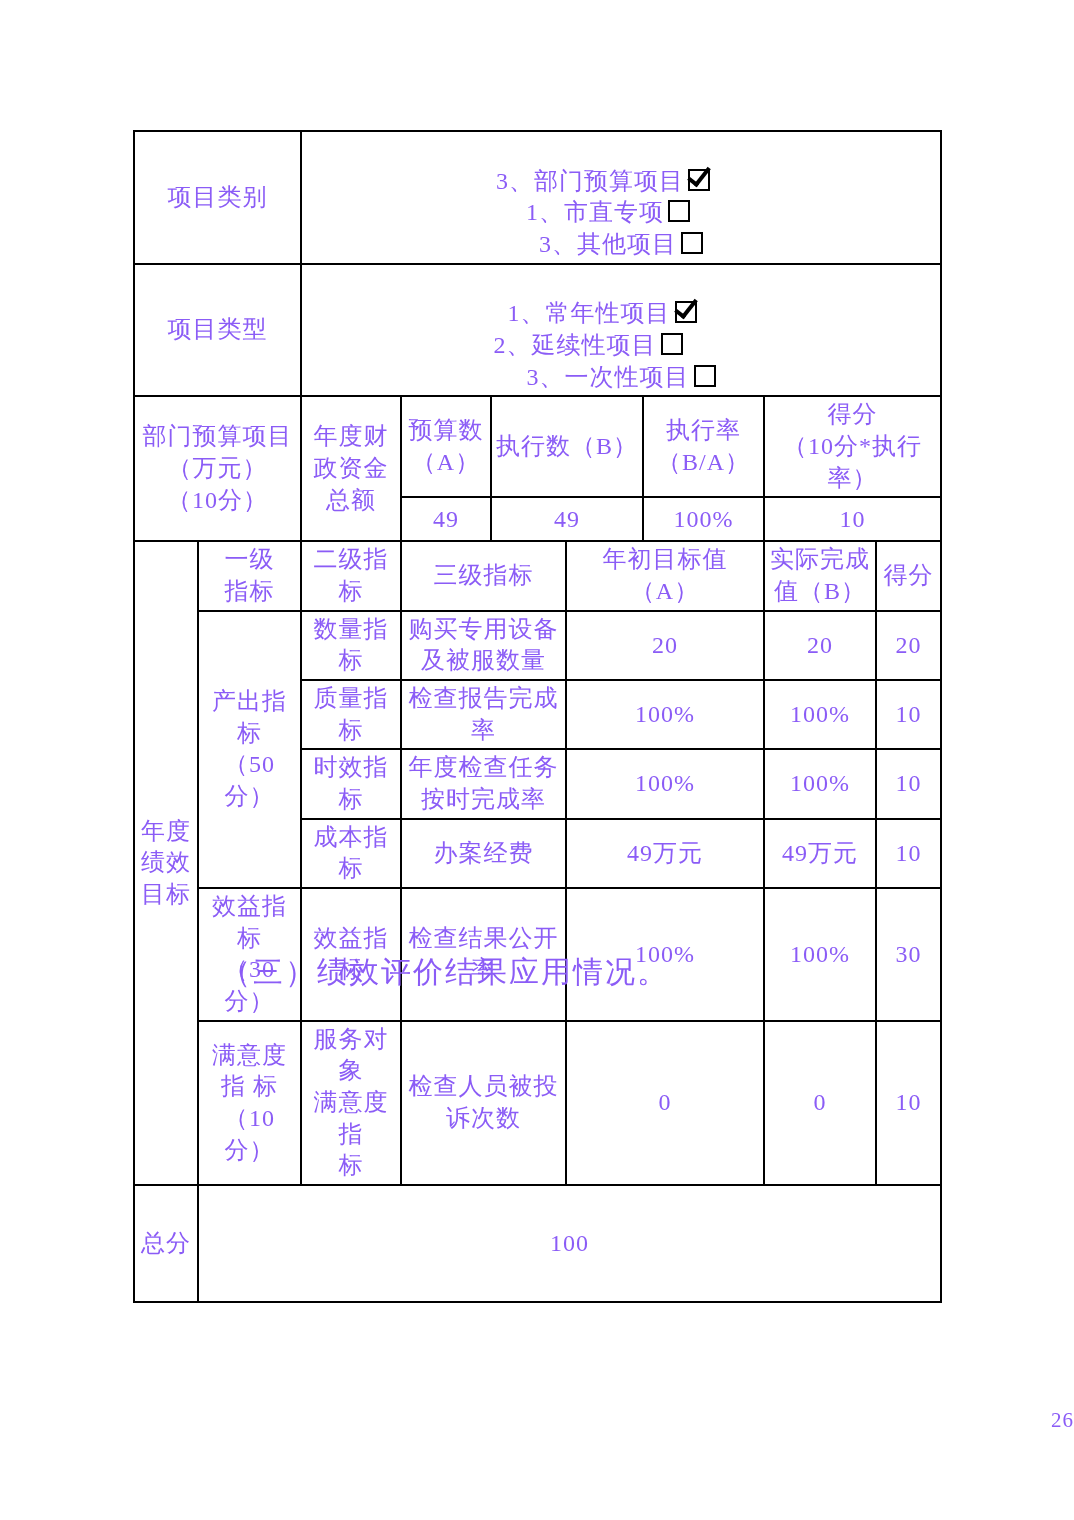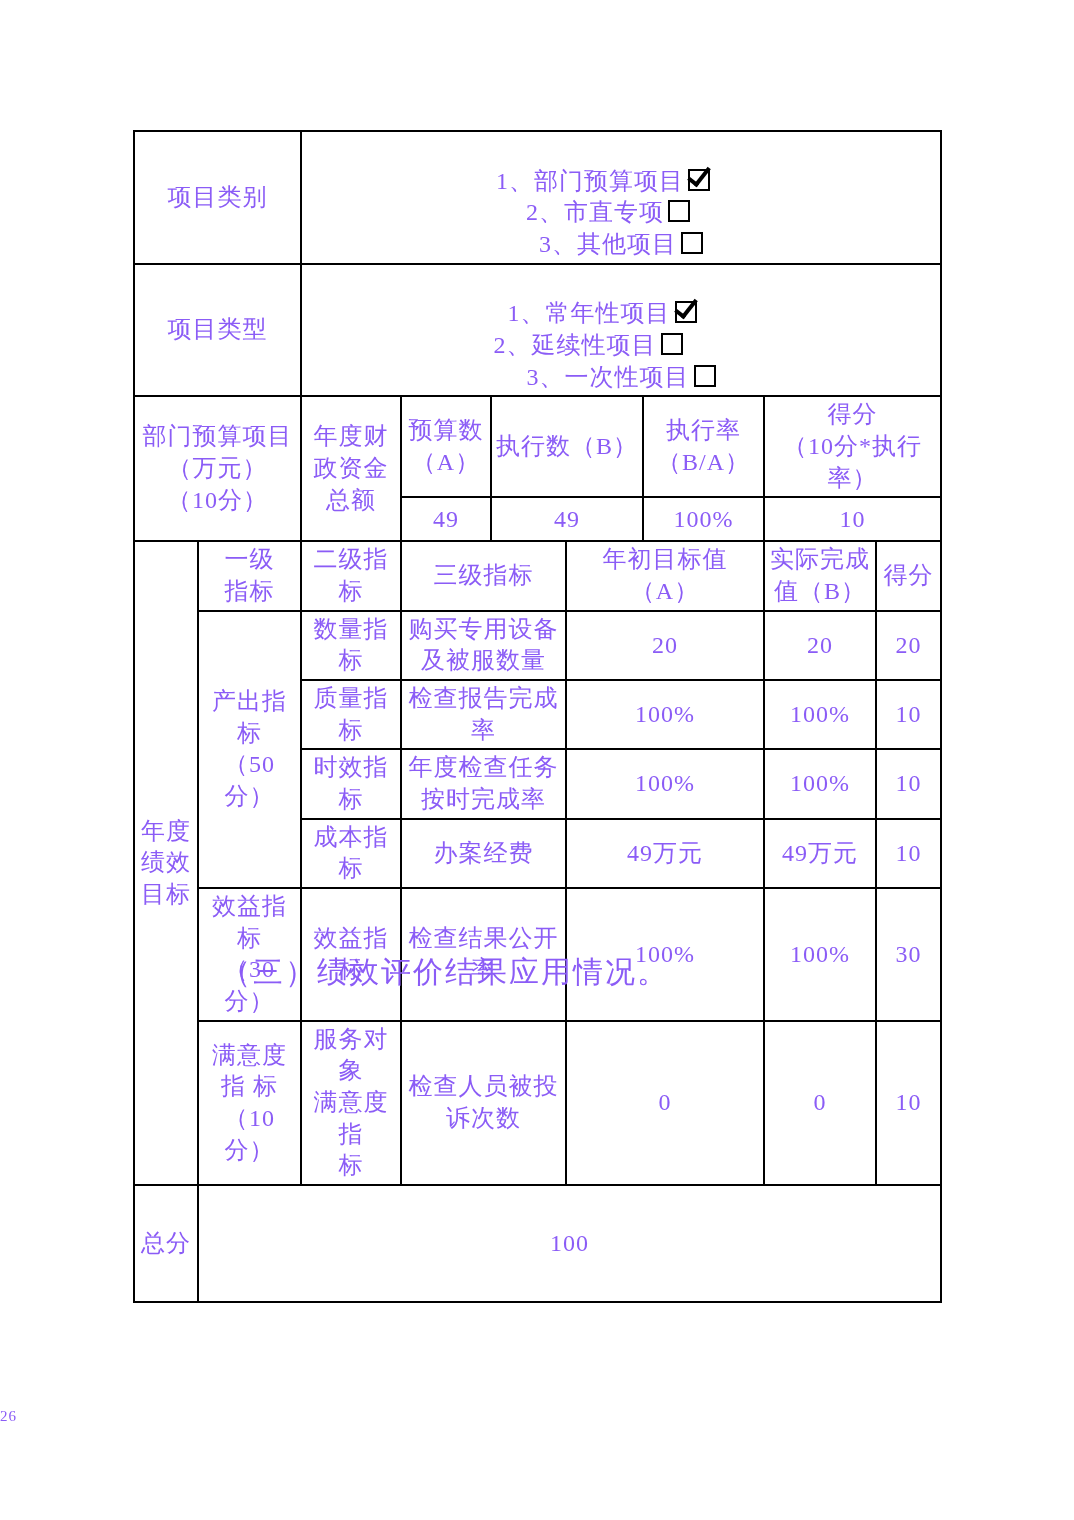--- a/index.html
+++ b/index.html
@@ -48,21 +48,21 @@
     position:absolute; left:133px; top:952px; width:807px;
     font-size:30px; letter-spacing:2px; text-indent:2em; white-space:nowrap;padding-left:28px;
   }
   .para {
     position:absolute; left:133px; top:1000px; width:807px;
     font-size:30px; line-height:52px; letter-spacing:2px;
     text-align:justify; text-indent:2em;
   }
   .pagenum {
     position:absolute; left:0; top:1408px; width:100%;
-    text-align:left; font-size:15px; letter-spacing:1px;
+    text-align:right; font-size:21px; letter-spacing:1px;
   }
 </style>
 </head>
 <body>
 
 <div class="page">
 
   <table class="doc-table">
     <colgroup>
       <col style="width:64px">
@@ -73,22 +73,22 @@
         <col style="width:77px">
       <col style="width:121px">
         <col style="width:112px">
         <col style="width:65px">
     </colgroup>
 
     <tbody>
         <tr class="row-cat">
       <td colspan="2">项目类别</td>
       <td colspan="7" class="left">
-        <span class="opt gap-a"><span>1、部门预算项目</span><span class="cb checked"></span></span>
-        <span class="opt gap-b"><span>2、市直专项</span><span class="cb"></span></span>
+        <span class="opt gap-a"><span>3、部门预算项目</span><span class="cb checked"></span></span>
+        <span class="opt gap-b"><span>1、市直专项</span><span class="cb"></span></span>
         <span class="opt"><span>3、其他项目</span><span class="cb"></span></span>
       </td>
     </tr>
 
     <tr class="row-type">
       <td colspan="2">项目类型</td>
       <td colspan="7" class="left">
         <span class="opt gap-c"><span>1、常年性项目</span><span class="cb checked"></span></span>
         <span class="opt gap-d"><span>2、延续性项目</span><span class="cb"></span></span>
         <span class="opt"><span>3、一次性项目</span><span class="cb"></span></span>

